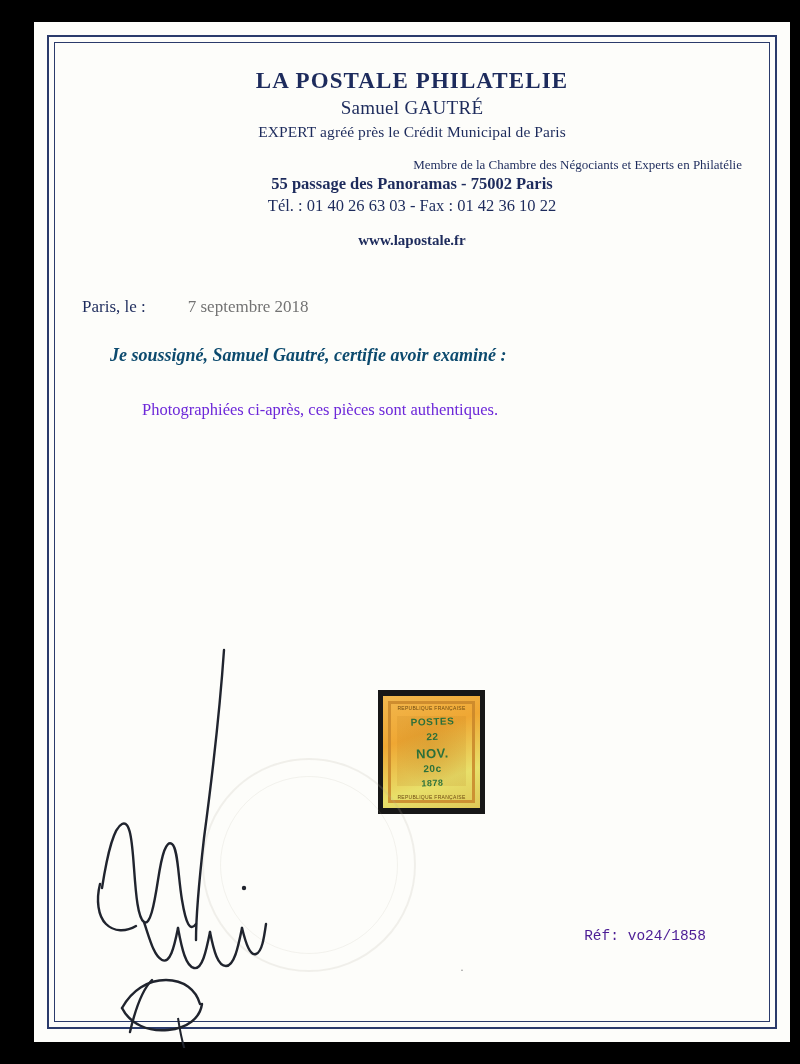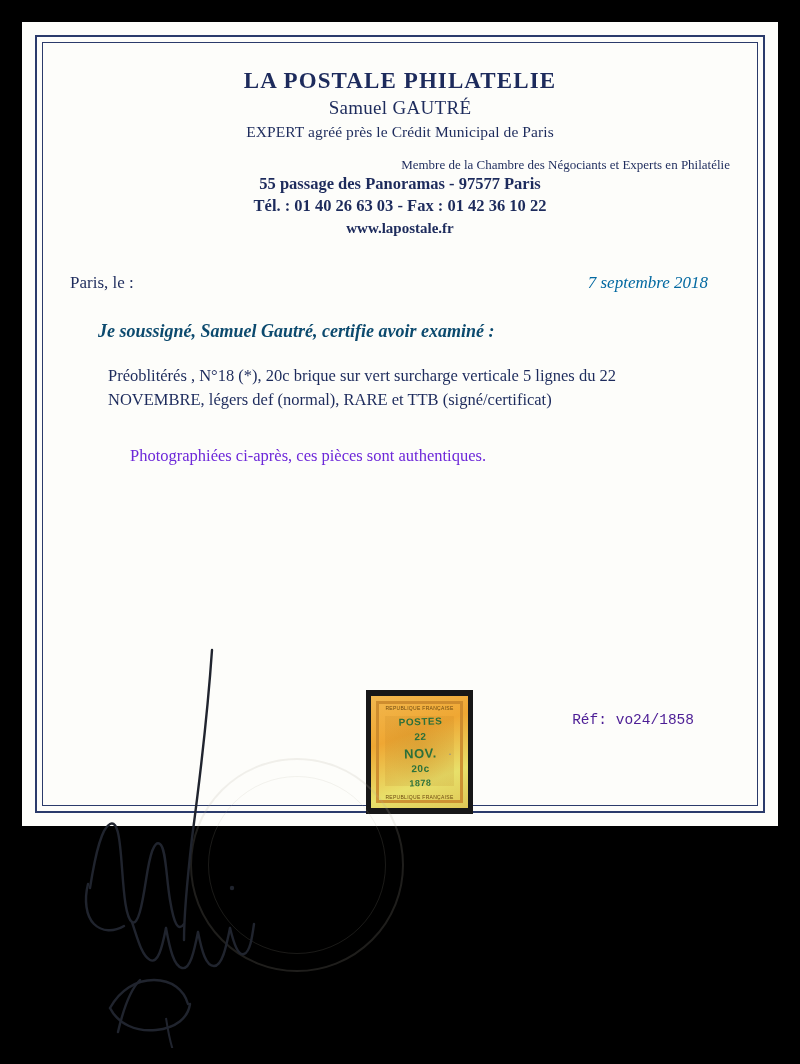--- a/index.html
+++ b/index.html
@@ -9,24 +9,24 @@
   }
   body {
     width: 800px;
     height: 1064px;
     overflow: hidden;
     font-family: "Liberation Serif", serif;
   }
 
   #certificate {
     position: absolute;
-    left: 22px;
+    left: 34px;
     top: 22px;
     width: 756px;
-    height: 804px;
+    height: 1020px;
     background: #fdfdfa;
     box-sizing: border-box;
   }
 
   .outer-frame {
     position: absolute;
     left: 13px;
     top: 13px;
     right: 13px;
     bottom: 13px;
@@ -82,46 +82,46 @@
     font-style: italic;
     margin-bottom: 10px;
   }
   .address {
     font-size: 16.5px;
     font-weight: bold;
     margin-bottom: 2px;
   }
   .phone {
     font-size: 16.5px;
-    font-weight: bold;
-    margin-bottom: 4px;
+    font-weight: normal;
+    margin-bottom: 16px;
   }
   .website {
     font-size: 15px;
     font-weight: bold;
     margin-bottom: 16px;
   }
 
   
   .date-row {
-    margin-top: 36px;
+    margin-top: 48px;
     display: flex;
-    justify-content: space-between;
+    justify-content: flex-start;
     align-items: baseline;
     padding-right: 22px;
+    gap: 16px;
   }
   .date-label {
     font-size: 17px;
     color: #1d2b5c;
   }
   .date-value {
     font-size: 17px;
-    color: #0369a1;
+    color: #737373;
     margin-left: 26px;
-    font-style: italic;
   }
 
   
   .statement {
     margin-top: 28px;
     margin-left: 28px;
     font-size: 18px;
     font-weight: bold;
     font-style: italic;
     color: #0c4a6e;
@@ -272,33 +272,32 @@
   <div class="outer-frame"></div>
   <div class="inner-frame"></div>
 
   <div class="content">
 
     <div class="header">
       <div class="company-name">LA POSTALE PHILATELIE</div>
       <div class="expert-name">Samuel GAUTRÉ</div>
       <div class="expert-title">EXPERT agréé près le Crédit Municipal de Paris</div>
       <div class="membership">Membre de la Chambre des Négociants et Experts en Philatélie</div>
-      <div class="address">55 passage des Panoramas - 97577 Paris</div>
+      <div class="address">55 passage des Panoramas - 75002 Paris</div>
       <div class="phone">Tél. : 01 40 26 63 03 - Fax : 01 42 36 10 22</div>
       <div class="website">www.lapostale.fr</div>
     </div>
 
     <div class="date-row">
       <span class="date-label">Paris, le :</span>
       <span class="date-value">7 septembre 2018</span>
     </div>
 
     <div class="statement">Je soussigné, Samuel Gautré, certifie avoir examiné :</div>
 
-    <div class="description">Préoblitérés  , N°18 (*),  20c brique sur vert surcharge verticale 5 lignes du 22 NOVEMBRE, légers def (normal), RARE et TTB (signé/certificat)</div>
 
     <div class="authenticity">Photographiées ci-après, ces pièces sont authentiques.</div>
 
     <div class="stamp-area">
       <div class="stamp">
         <div class="stamp-inner">
           <div class="stamp-frame"></div>
           <div class="stamp-center"></div>
           <div class="stamp-top-text">REPUBLIQUE FRANÇAISE</div>
           <div class="stamp-bottom-text">REPUBLIQUE FRANÇAISE</div>

